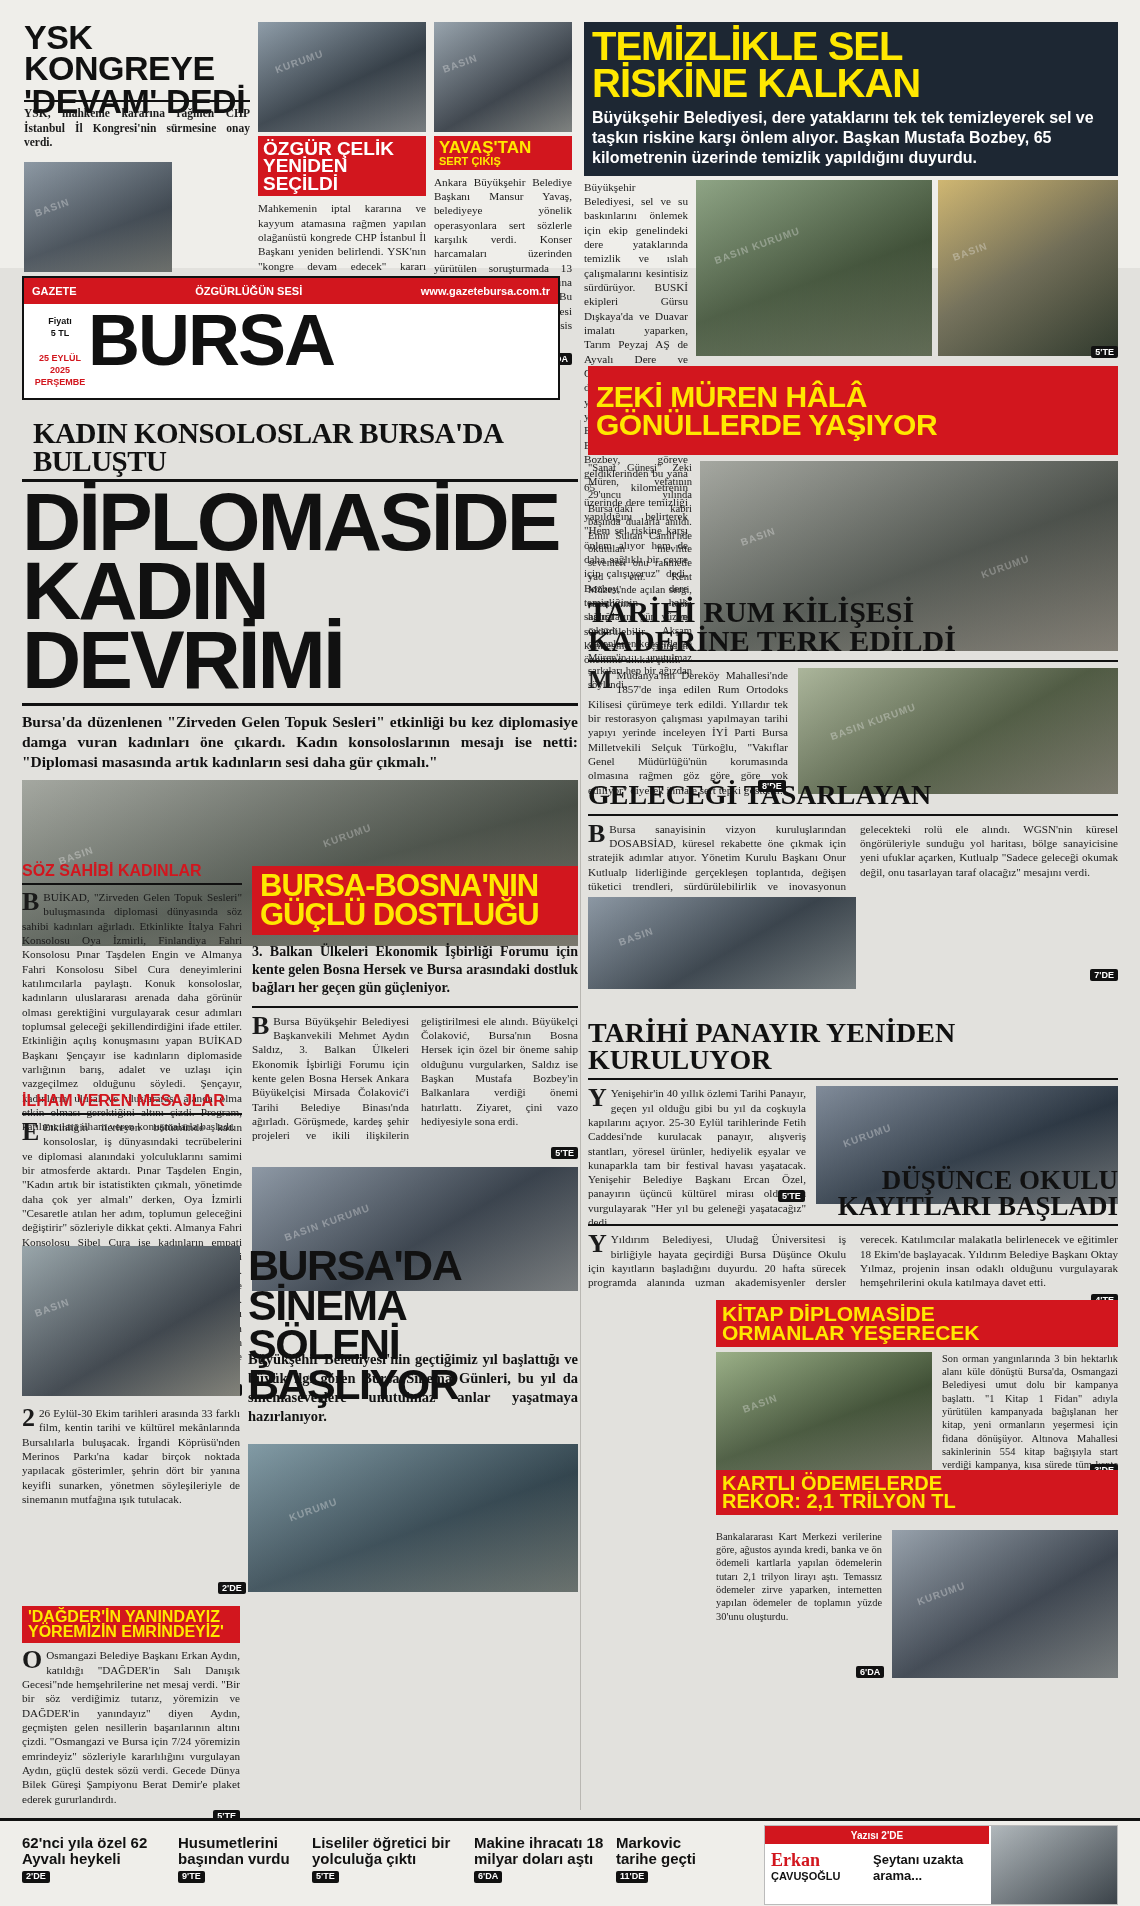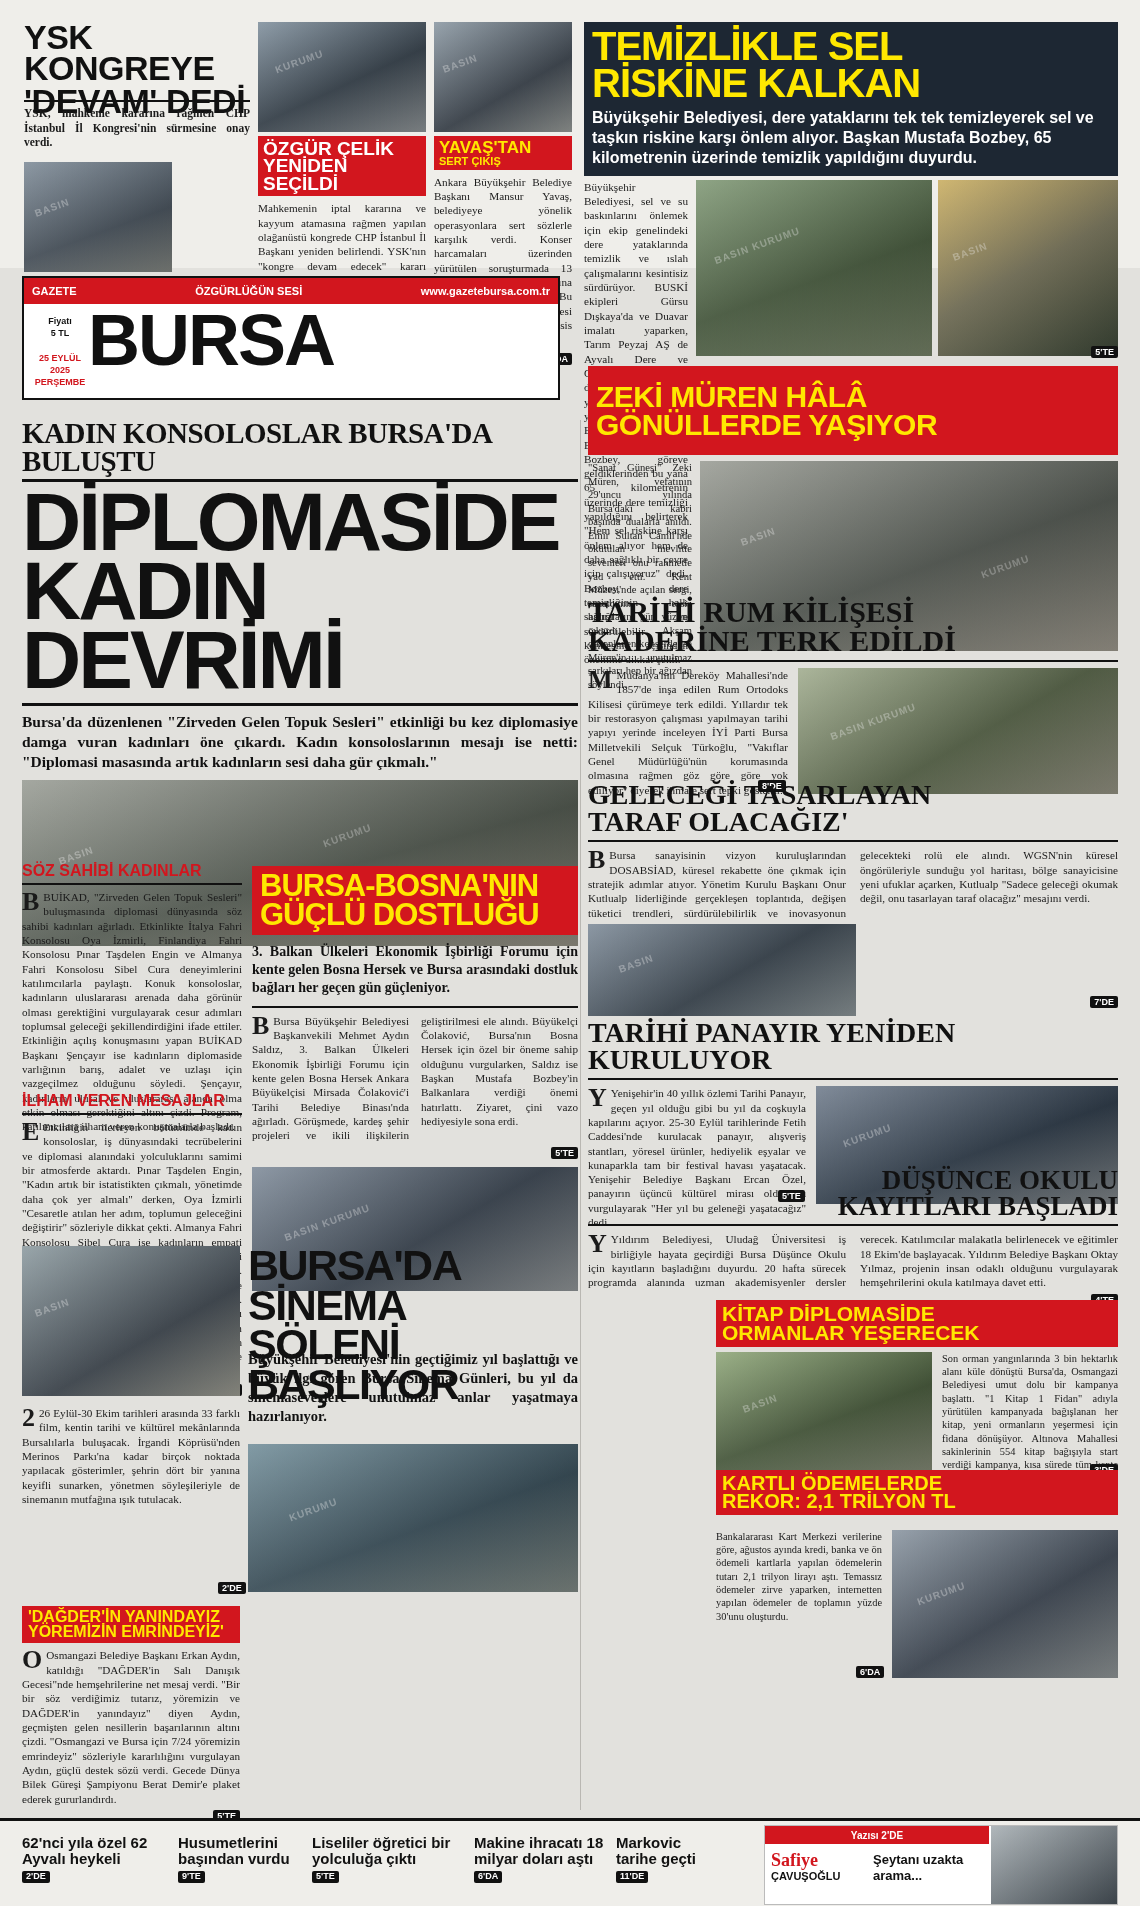--- a/index.html
+++ b/index.html
@@ -118,21 +118,21 @@
         <div>Fiyatı</div>
         <div>5 TL</div>
         <div style="margin-top:14px; color:#d2161e;">25 EYLÜL 2025</div>
         <div style="color:#d2161e;">PERŞEMBE</div>
       </div>
       <div class="mast-title" style="position:absolute; left:64px; top:6px;">BURSA</div>
     </div>
   </div>
 
   <div class="blk" style="left:22px; top:420px; width:556px;">
-    <div class="serifhl" style="font-size:29px; letter-spacing:-0.5px;">KADIN KONSOLOSLAR BURSA'DA BULUŞTU</div>
+    <div class="serifhl" style="font-size:29px; letter-spacing:-0.5px;margin-left:11px;">KADIN KONSOLOSLAR BURSA'DA BULUŞTU</div>
     <div class="rule" style="position:relative; width:556px; height:3px; margin-top:4px;"></div>
     <div class="lead-title" style="margin-top:6px;">DİPLOMASİDE</div>
     <div class="lead-title">KADIN DEVRİMİ</div>
     <div class="rule" style="position:relative; width:556px; height:3px; margin-top:8px;"></div>
     <div style="font-family:'Liberation Serif',serif; font-weight:bold; font-size:15.5px; line-height:1.3; margin-top:6px; text-align:justify;">Bursa'da düzenlenen "Zirveden Gelen Topuk Sesleri" etkinliği bu kez diplomasiye damga vuran kadınları öne çıkardı. Kadın konsoloslarının mesajı ise netti: "Diplomasi masasında artık kadınların sesi daha gür çıkmalı."</div>
     <div class="photo" style="margin-top:8px; width:556px; height:166px; background:linear-gradient(165deg,#8b8f86,#4b5349 55%,#9d9a8c);">
       <span class="wm" style="left:36px; top:70px;">BASIN</span>
       <span class="wm" style="left:300px; top:50px;">KURUMU</span>
     </div>
   </div>
@@ -225,21 +225,20 @@
       </div>
       <div class="photo" style="position:absolute; left:210px; top:0; width:320px; height:126px; background:linear-gradient(150deg,#94a17f,#4c5a3c 55%,#9d9b8b);">
         <span class="wm" style="left:30px; top:48px;">BASIN KURUMU</span>
       </div>
       <span class="pagenum" style="position:absolute; left:170px; top:112px;">8'DE</span>
     </div>
   </div>
 
   <div class="blk" style="left:588px; top:782px; width:530px;">
     <div class="serifhl" style="font-size:28px;">GELECEĞİ TASARLAYAN</div>
-    <div class="serifhl" style="font-size:28px;">TARAF OLACAĞIZ'</div>
     <div class="rule" style="position:relative; width:530px; height:2px; margin:5px 0 6px;"></div>
     <div class="body-txt" style="columns:2; column-gap:14px;">
       <span class="dropcap">B</span><span>Bursa sanayisinin vizyon kuruluşlarından DOSABSİAD, küresel rekabette öne çıkmak için stratejik adımlar atıyor. Yönetim Kurulu Başkanı Onur Kutlualp liderliğinde gerçekleşen toplantıda, değişen tüketici trendleri, sürdürülebilirlik ve inovasyonun gelecekteki rolü ele alındı. WGSN'nin küresel öngörüleriyle sunduğu yol haritası, bölge sanayicisine yeni ufuklar açarken, Kutlualp "Sadece geleceği okumak değil, onu tasarlayan taraf olacağız" mesajını verdi.</span>
     </div>
     <div style="position:relative; height:92px; margin-top:4px;">
       <div class="photo" style="position:absolute; left:0; top:0; width:268px; height:92px; background:linear-gradient(150deg,#6c7b8a,#2e3a45 55%,#96a0a3);">
         <span class="wm" style="left:30px; top:34px;">BASIN</span>
       </div>
       <span class="pagenum" style="position:absolute; right:0; top:72px;">7'DE</span>
     </div>
@@ -320,21 +319,21 @@
       <span class="pagenum" style="margin-top:3px;">6'DA</span>
     </div>
     <div class="bs-item" style="left:616px; top:14px; width:126px;">
       <div>Markovic</div>
       <div>tarihe geçti</div>
       <span class="pagenum" style="margin-top:3px;">11'DE</span>
     </div>
 
     <div style="position:absolute; left:764px; top:4px; width:354px; height:80px; background:#fff; border:1px solid #bbb;">
       <div style="position:absolute; left:0; top:0; width:224px; height:18px; background:#d2161e; color:#fff; font-family:'Liberation Sans',sans-serif; font-weight:bold; font-size:10px; display:flex; align-items:center; justify-content:center;">Yazısı 2'DE</div>
-      <div style="position:absolute; left:6px; top:24px; font-family:'Liberation Serif',serif; font-size:18px; font-weight:bold; color:#d2161e;">Safiye</div>
+      <div style="position:absolute; left:6px; top:24px; font-family:'Liberation Serif',serif; font-size:18px; font-weight:bold; color:#d2161e;">Erkan</div>
       <div style="position:absolute; left:6px; top:44px; font-family:'Liberation Sans',sans-serif; font-size:11px; font-weight:bold;">ÇAVUŞOĞLU</div>
       <div style="position:absolute; left:108px; top:26px; width:114px; font-family:'Liberation Sans',sans-serif; font-size:13px; font-weight:bold; line-height:1.2;">
         <div>Şeytanı uzakta</div>
         <div>arama...</div>
       </div>
       <div class="photo" style="position:absolute; right:0; top:0; width:126px; height:78px; background:linear-gradient(150deg,#9aa3a8,#4c565e);"></div>
     </div>
   </div>
 
 </div>

